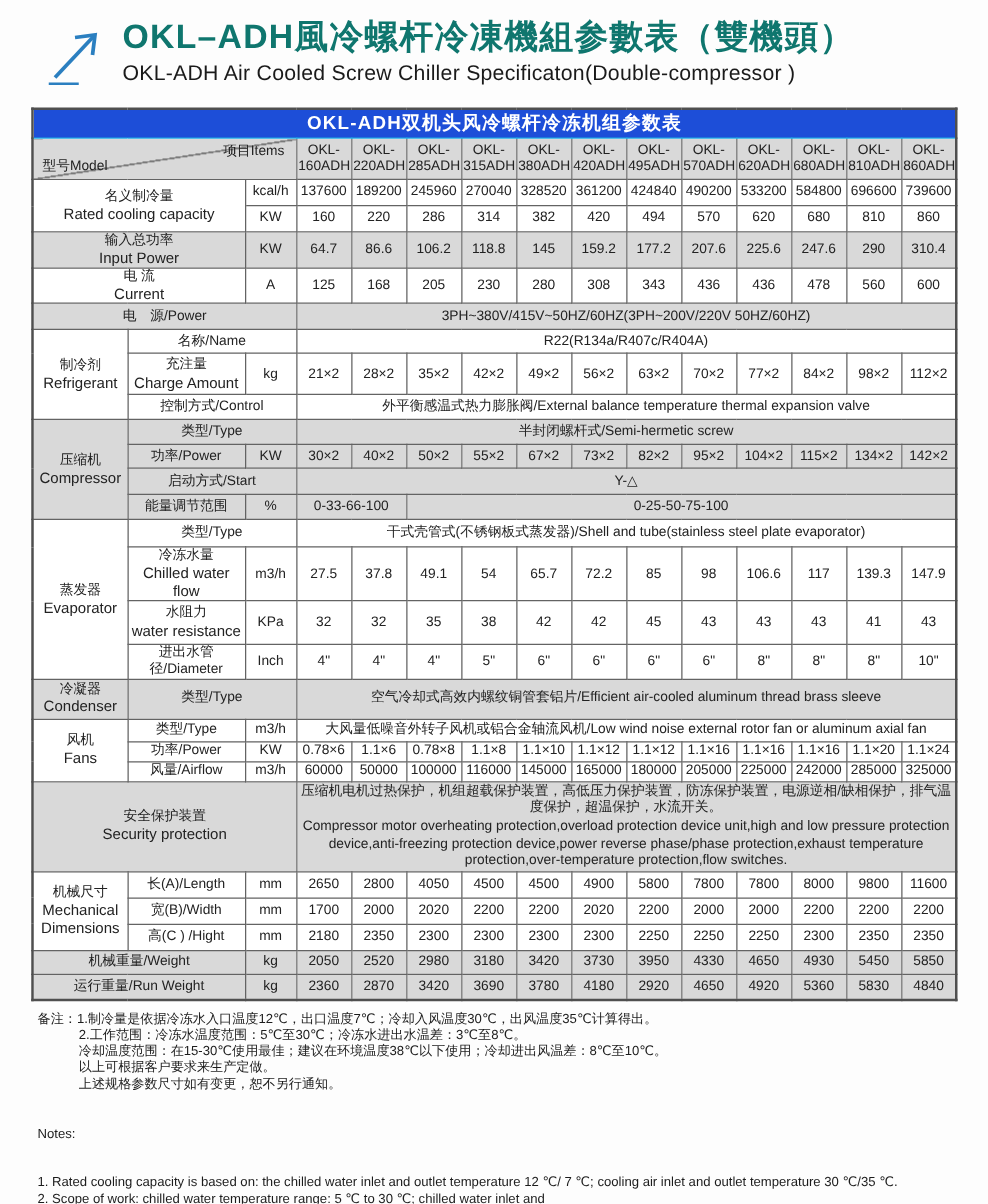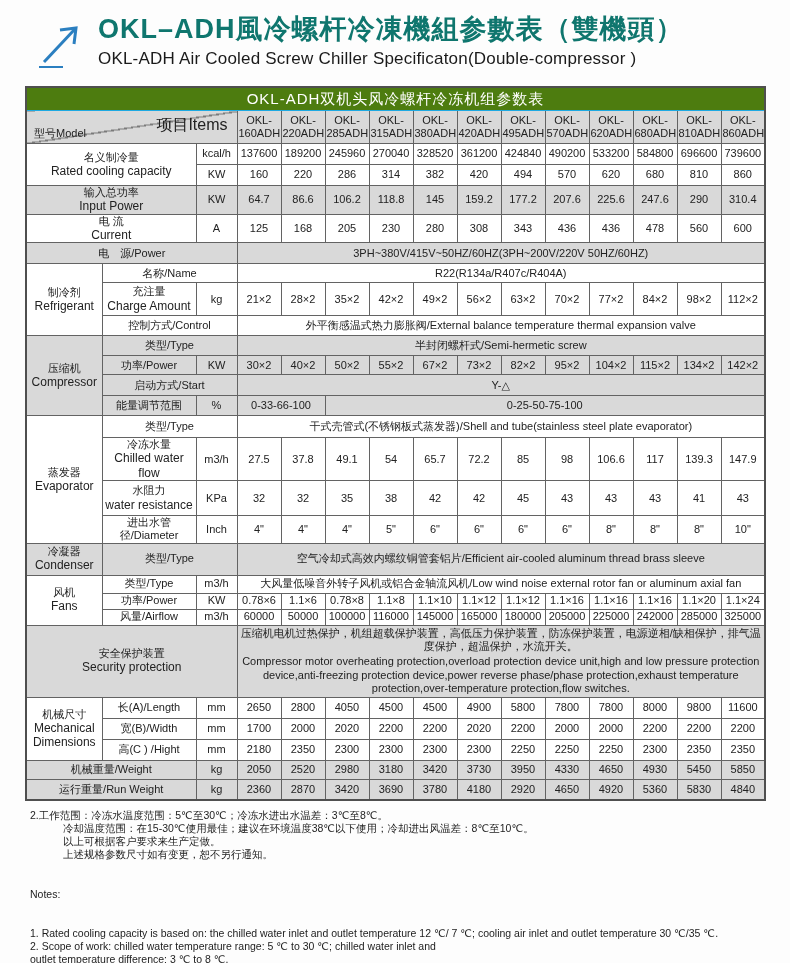--- a/index.html
+++ b/index.html
@@ -17,28 +17,28 @@
   .title-zh{font-size:27px;font-weight:bold;letter-spacing:1px;color:#0f766e;line-height:1.15;}
   .title-en{font-size:17px;color:#1a1a1a;margin-top:4px;letter-spacing:0.2px;}
   
   .tbl-wrap{margin:16px 0 0 25px;width:739px;}
   table.tbl{
     border-collapse:collapse;table-layout:fixed;width:739px;
     border:2px solid #4f4f4f;
   }
   .tbl td{border:1px solid #636363;text-align:center;vertical-align:middle;
     font-size:11px;padding:0 1px;line-height:1.2;overflow:hidden;}
-  td.banner{background:#4d7c0f;border-color:#1ea9e2;color:#fff;
-    font-size:15px;font-weight:normal;height:22px;letter-spacing:1px;}
+  td.banner{background:#1d4ed8;border-color:#1ea9e2;color:#fff;
+    font-size:15px;font-weight:bold;height:22px;letter-spacing:1px;}
   .g{background:#d9d9d9;}
   .w{background:#ffffff;}
   .corner{position:relative;background-color:#d9d9d9;
     background-image:linear-gradient(to bottom right,transparent calc(50% - .7px),#7a7a7a calc(50% - .7px),#7a7a7a calc(50% + .7px),transparent calc(50% + .7px));}
   .corner .c-model{position:absolute;left:7px;bottom:3px;font-size:11px;}
-  .corner .c-items{position:absolute;right:9px;top:4px;font-size:16px;}
+  .corner .c-items{position:absolute;right:9px;top:4px;font-size:11px;}
   .model-cell{white-space:pre-line;font-size:11px;line-height:1.2;}
   .lab-zh{font-size:11px;}
   .lab-en{font-size:12px;}
   .one-line{font-size:11px;}
   .span-val{font-size:11px;}
   .sec-text{text-align:left;padding:3px 7px;font-size:10.5px;line-height:1.32;}
   .sec-text .p-zh{margin-bottom:2px;}
   
   .h33{height:33px}.h21{height:21px}.h25{height:25px}.h27{height:27px}
   .h19{height:19px}.h20{height:20px}.h22{height:22px}.h35{height:35px}
@@ -463,18 +463,18 @@
           <td class="g">4920</td>
           <td class="g">5360</td>
           <td class="g">5830</td>
           <td class="g">4840</td>
         </tr>
 </tbody>
     </table>
 </div>
 
 <div class="notes">
-  <div class="notes-zh"><div>2.工作范围：冷冻水温度范围：5℃至30℃；冷冻水进出水温差：3℃至8℃。</div><div>冷却温度范围：在15-30℃使用最佳；建议在环境温度38℃以下使用；冷却进出风温差：8℃至10℃。</div><div>以上可根据客户要求来生产定做。</div><div>上述规格参数尺寸如有变更，恕不另行通知。</div></div>
+  <div class="notes-zh"><div>备注：1.制冷量是依据冷冻水入口温度12℃，出口温度7℃；冷却入风温度30℃，出风温度35℃计算得出。</div><div>2.工作范围：冷冻水温度范围：5℃至30℃；冷冻水进出水温差：3℃至8℃。</div><div>冷却温度范围：在15-30℃使用最佳；建议在环境温度38℃以下使用；冷却进出风温差：8℃至10℃。</div><div>以上可根据客户要求来生产定做。</div><div>上述规格参数尺寸如有变更，恕不另行通知。</div></div>
   <div class="notes-en">
     <div>Notes:</div>
     <div><div>1. Rated cooling capacity is based on: the chilled water inlet and outlet temperature 12 ℃/ 7 ℃; cooling air inlet and outlet temperature 30 ℃/35 ℃.</div><div>2. Scope of work: chilled water temperature range: 5 ℃ to 30 ℃; chilled water inlet and</div><div>outlet temperature difference: 3 ℃ to 8 ℃.</div></div>
   </div>
 </div>
 
 </body></html>

